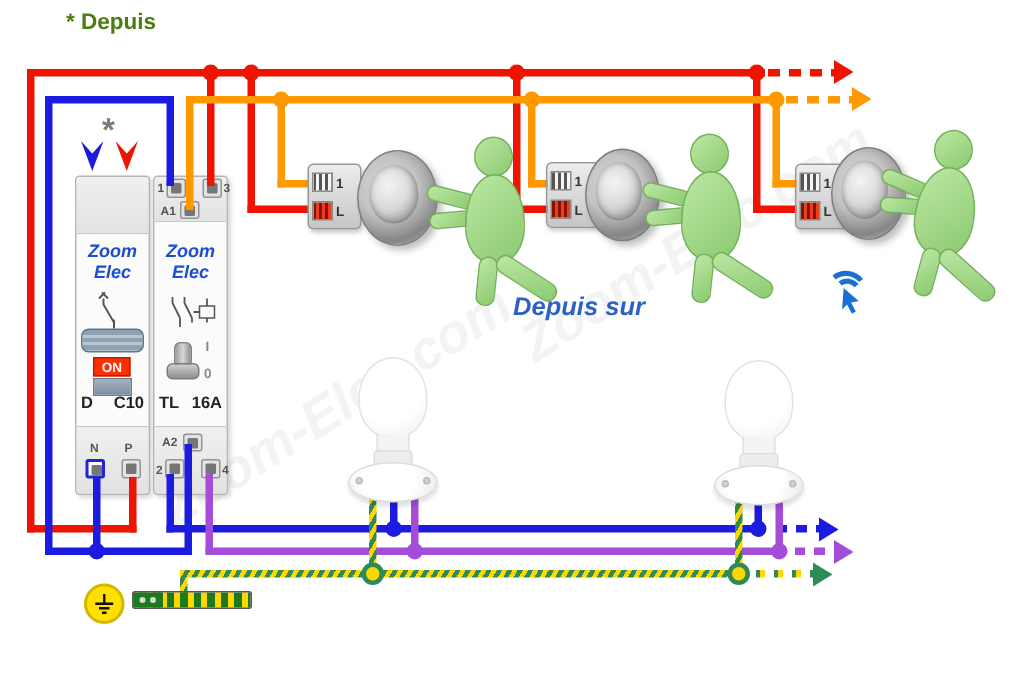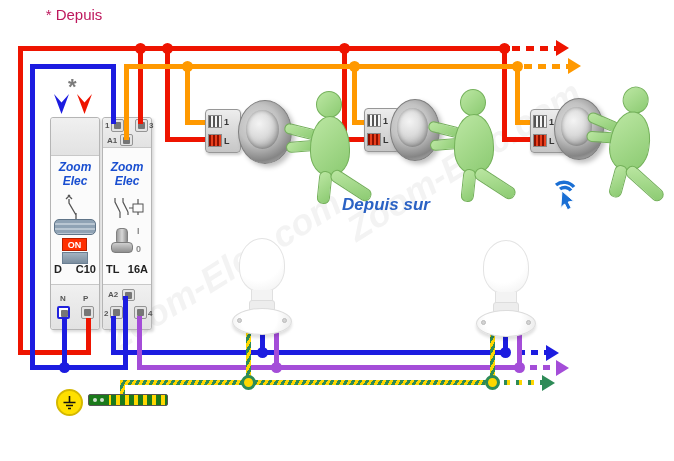--- a/index.html
+++ b/index.html
@@ -92,22 +92,22 @@
         border:1px solid #e0e0e0;border-top:none;}
   .collar{position:absolute;left:19px;top:62px;width:26px;height:12px;background:#ededed;
         border:1px solid #ddd;border-radius:3px;}
   .plate{position:absolute;left:2px;top:70px;width:60px;height:27px;border-radius:50%;
         background:radial-gradient(circle at 45% 35%,#ffffff 50%,#e9e9e9);
         border:1px solid #dcdcdc;box-shadow:0 3px 3px rgba(0,0,0,.12);}
   .screw{position:absolute;width:5px;height:5px;border-radius:50%;background:#d2d2d2;
         border:1px solid #bbb;top:80px;}
 
   
-  .note{position:absolute;left:24px;top:6px;width:100px;text-align:center;color:#be185d;
-        font-size:15px;line-height:17px;z-index:10;}
+  .note{position:absolute;left:24px;top:6px;width:100px;text-align:center;color:#4d7c0f;
+        font-size:15px;line-height:17px;z-index:10;font-weight:bold;}
   .ast{position:absolute;left:68px;top:74px;font-size:22px;font-weight:bold;color:#7b7b7b;z-index:10;}
   .chev{position:absolute;width:15px;height:20px;z-index:6;
         clip-path:polygon(0 0,50% 42%,100% 0,50% 100%);}
   .instr{position:absolute;left:252px;top:194px;width:268px;text-align:center;z-index:10;
         color:#2b62c4;font-weight:bold;font-style:italic;font-size:17px;line-height:22px;}
   .copyright{position:absolute;left:0;top:431px;width:674px;text-align:center;z-index:10;
         color:#1e63c8;font-weight:bold;font-size:15px;}
   .earthbar{position:absolute;left:88px;top:394px;width:80px;height:12px;z-index:6;
         border:1px solid #555;border-radius:2px;
         background:linear-gradient(90deg,#1b7a1b 0 20px,transparent 20px),

